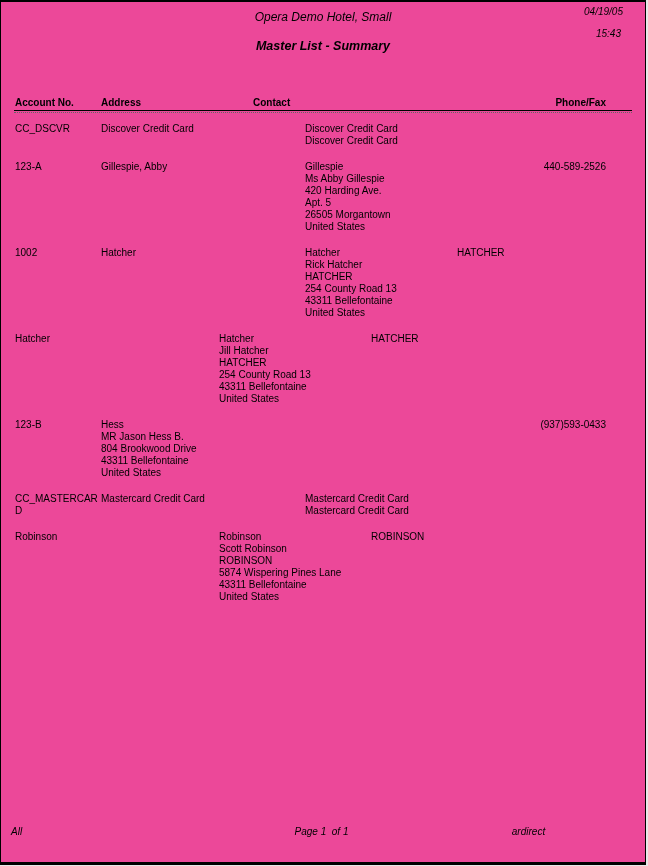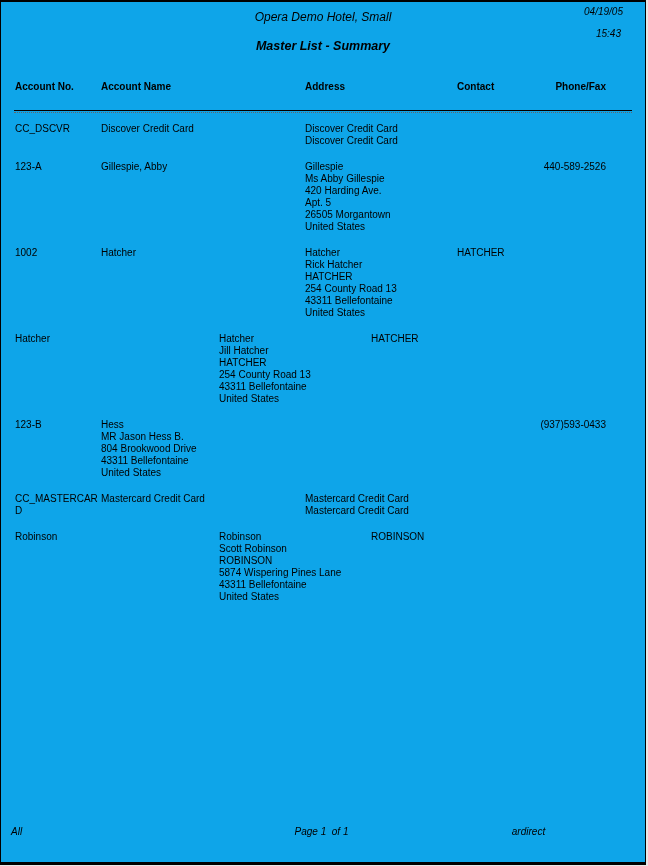--- a/index.html
+++ b/index.html
@@ -1,20 +1,20 @@
 <!DOCTYPE html>
 <html><head>
 <meta charset="utf-8">
 <style>
   html, body { margin: 0; padding: 0; background: #e8e8e8; }
   .page {
     position: relative;
     width: 644px;
     height: 860px;
-    background: #0ea5e9;
+    background: #ec4899;
     border: 1px solid #000;
     border-top-width: 2px;
     border-bottom-width: 3px;
     font-family: "Liberation Sans", sans-serif;
     color: #000;
     overflow: hidden;
   }
 
   
   .hotel-name {
@@ -36,21 +36,21 @@
   .report-title {
     position: absolute; top: 37px; left: 0; right: 0;
     text-align: center;
     font-style: italic;
     font-weight: bold;
     font-size: 12.5px;
   }
 
   
   .thead {
-    position: absolute; top: 79px; left: 14px; right: 13px;
+    position: absolute; top: 95px; left: 14px; right: 13px;
     display: flex;
     font-weight: bold;
     font-size: 10px;
     line-height: 12px;
   }
   .header-rule {
     position: absolute; top: 108px; left: 13px; right: 13px;
     height: 1px;
     border-top: 1px solid #000;
     border-bottom: 1px dotted #666;
@@ -84,21 +84,20 @@
 
 <div class="page">
 
   <div class="hotel-name">Opera Demo Hotel, Small</div>
   <div class="report-date">04/19/05</div>
   <div class="report-time">15:43</div>
   <div class="report-title">Master List - Summary</div>
 
   <div class="thead">
     <div class="c c1">Account No.</div>
-    <div class="c c2">Account Name</div>
     <div class="c c3">Address</div>
     <div class="c c4">Contact</div>
     <div class="c c5">Phone/Fax</div>
   </div>
   <div class="header-rule"></div>
 
   <div class="tbody" id="table-body">
   <div class="trow">
     <div class="c c1">CC_DSCVR</div>
     <div class="c c2">Discover Credit Card</div>

